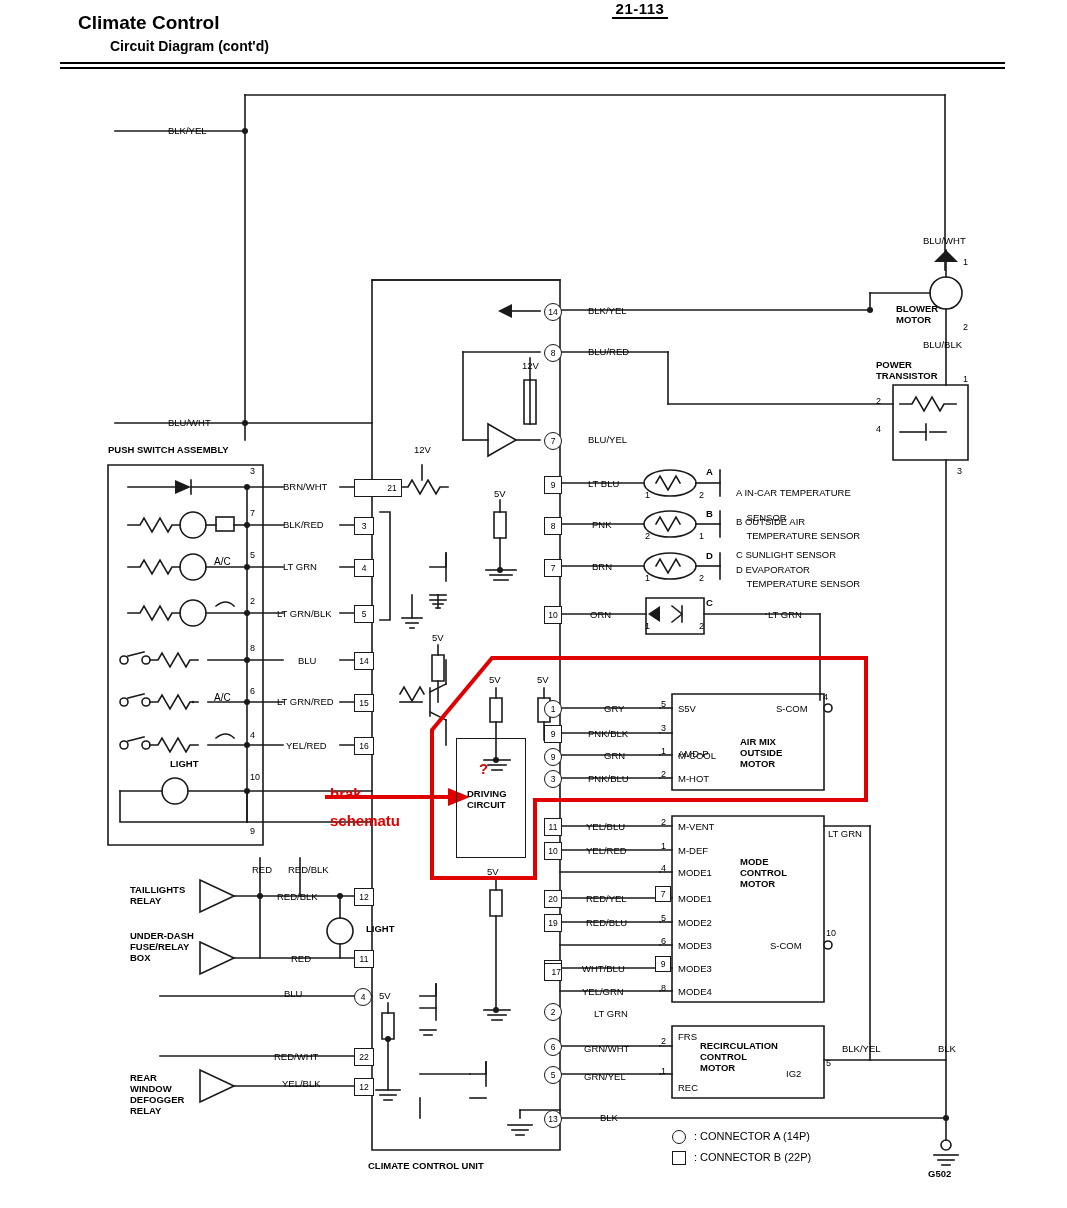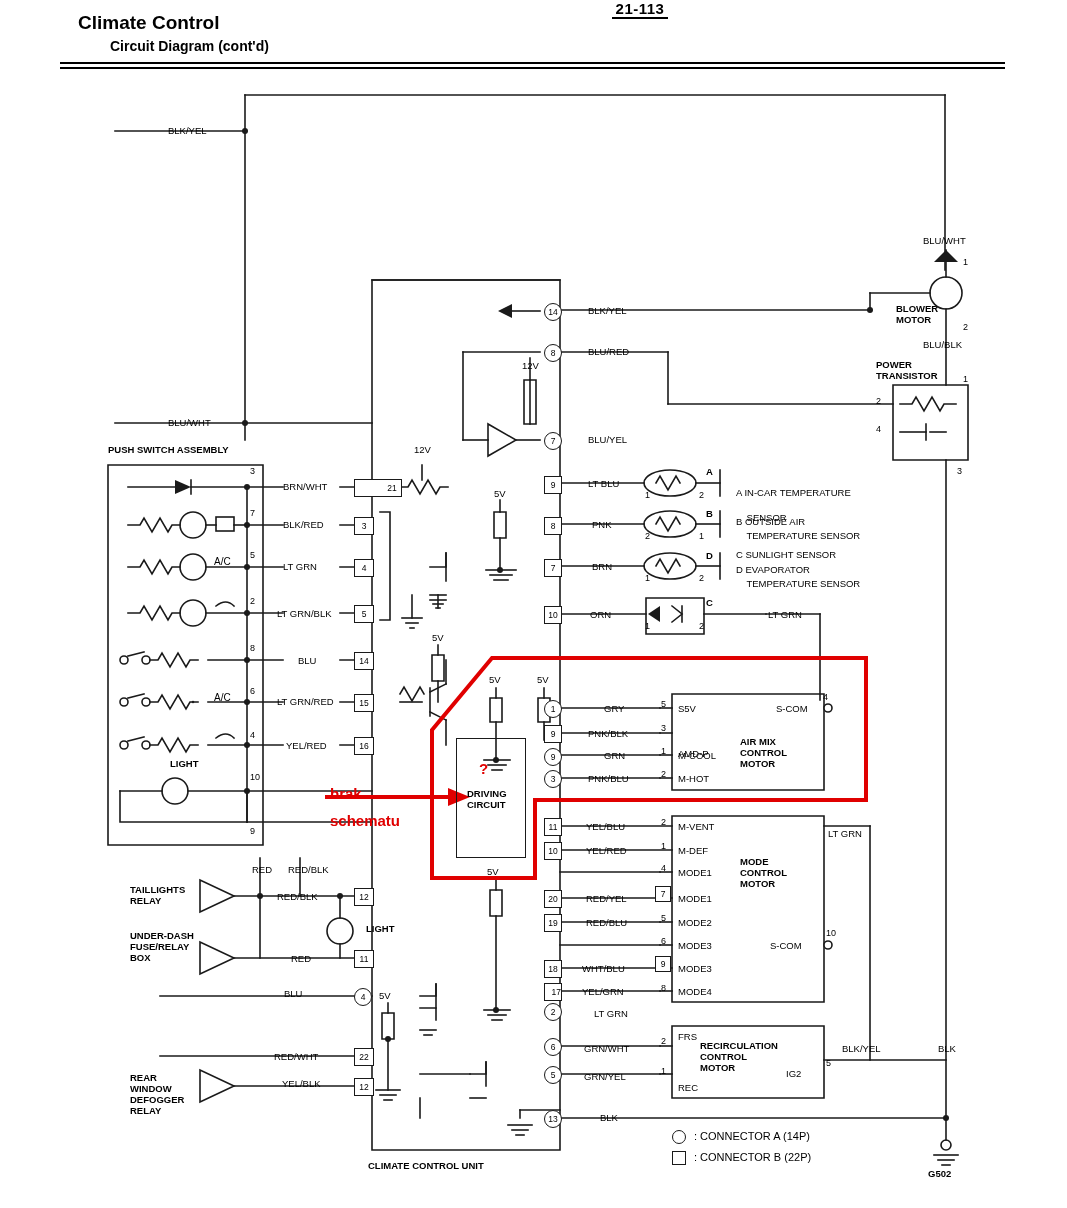--- a/index.html
+++ b/index.html
@@ -441,21 +441,21 @@
   <div class="lbl" style="left:537px;top:674px;">5V</div>
   <div class="lbl" style="left:487px;top:866px;">5V</div>
   <div class="lbl" style="left:379px;top:990px;">5V</div>
 
   <div class="lbl b" style="left:108px;top:444px;">PUSH SWITCH ASSEMBLY</div>
   <div class="lbl b" style="left:880px;top:303px;white-space:pre-line;margin-left:16px;">BLOWER
 MOTOR</div>
   <div class="lbl b" style="left:876px;top:359px;white-space:pre-line;">POWER
 TRANSISTOR</div>
   <div class="lbl b" style="left:740px;top:736px;white-space:pre-line;">AIR MIX
-CONTROL
+OUTSIDE
 MOTOR</div>
   <div class="lbl b" style="left:740px;top:856px;white-space:pre-line;">MODE
 CONTROL
 MOTOR</div>
   <div class="lbl b" style="left:700px;top:1040px;white-space:pre-line;">RECIRCULATION
 CONTROL
 MOTOR</div>
   <div class="lbl b" style="left:467px;top:788px;white-space:pre-line;">DRIVING
 CIRCUIT</div>
   <div class="lbl b" style="left:130px;top:884px;white-space:pre-line;">TAILLIGHTS
@@ -581,19 +581,19 @@
   <div class="sq" style="left:544px;top:606px;width:16px;height:16px;line-height:16px;">10</div>
   <div class="cir" style="left:544px;top:700px;width:16px;height:16px;line-height:16px;">1</div>
   <div class="sq" style="left:544px;top:725px;width:16px;height:16px;line-height:16px;">9</div>
   <div class="cir" style="left:544px;top:748px;width:16px;height:16px;line-height:16px;">9</div>
   <div class="cir" style="left:544px;top:770px;width:16px;height:16px;line-height:16px;">3</div>
   <div class="sq" style="left:544px;top:818px;width:16px;height:16px;line-height:16px;">11</div>
   <div class="sq" style="left:544px;top:842px;width:16px;height:16px;line-height:16px;">10</div>
   <div class="sq" style="left:544px;top:890px;width:16px;height:16px;line-height:16px;">20</div>
   <div class="sq" style="left:544px;top:914px;width:16px;height:16px;line-height:16px;">19</div>
   <div class="sq" style="left:544px;top:960px;width:16px;height:16px;line-height:16px;">18</div>
-  <div class="sq" style="left:544px;top:983px;width:16px;height:16px;line-height:16px;text-align:right;">17</div>
+  <div class="sq" style="left:544px;top:963px;width:16px;height:16px;line-height:16px;text-align:right;">17</div>
   <div class="cir" style="left:544px;top:1003px;width:16px;height:16px;line-height:16px;">2</div>
   <div class="cir" style="left:544px;top:1038px;width:16px;height:16px;line-height:16px;">6</div>
   <div class="cir" style="left:544px;top:1066px;width:16px;height:16px;line-height:16px;">5</div>
   <div class="cir" style="left:544px;top:1110px;width:16px;height:16px;line-height:16px;">13</div>
 
 </div>
 
 </body></html>

